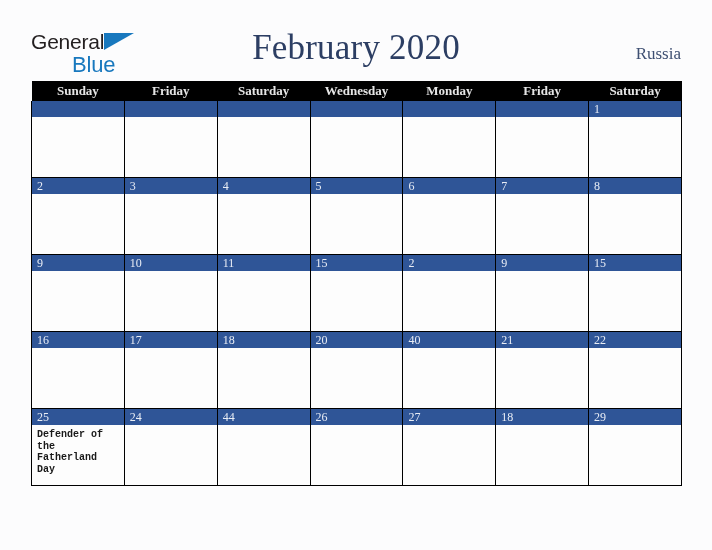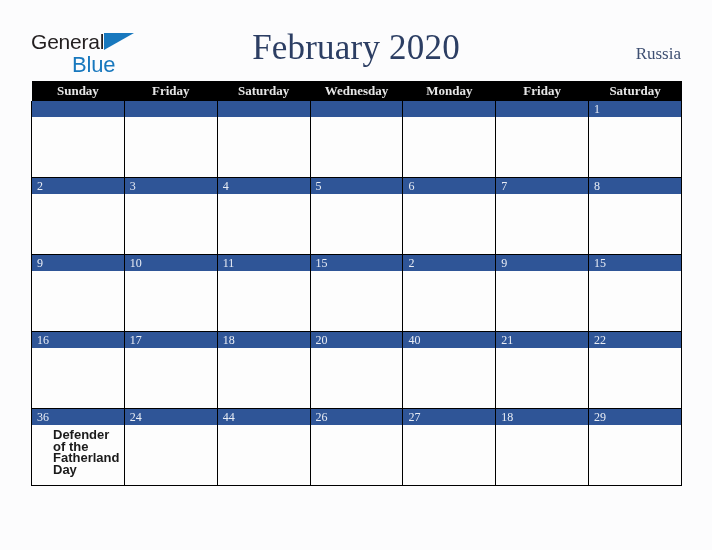--- a/index.html
+++ b/index.html
@@ -143,26 +143,25 @@
   }
 
   .daybody {
     display: block;
     padding: 4px 5px 0 5px;
     min-height: 50px;
   }
 
   .event {
     display: block;
-    font-family: Liberation Sans, sans-serif;
-    font-size: 13px;
+    font-family: Liberation Mono, monospace;
+    font-size: 10px;
     font-weight: bold;
     color: #1a1a1a;
     line-height: 11.5px;
-    margin-left: 16px;
   }
 </style>
 </head>
 <body>
 
 <div class="page">
 
   <div class="header">
 
     <div class="logo">
@@ -366,21 +365,21 @@
         <td>
           <span class="daybar">22</span>
           <span class="daybody">
             <span class="event"></span>
           </span>
         </td>
       </tr>
 
       <tr class="week">
         <td>
-          <span class="daybar">36</span>
+          <span class="daybar">25</span>
           <span class="daybody">
             <span class="event">Defender of the Fatherland Day</span>
           </span>
         </td>
         <td>
           <span class="daybar">24</span>
           <span class="daybody">
             <span class="event"></span>
           </span>
         </td>

